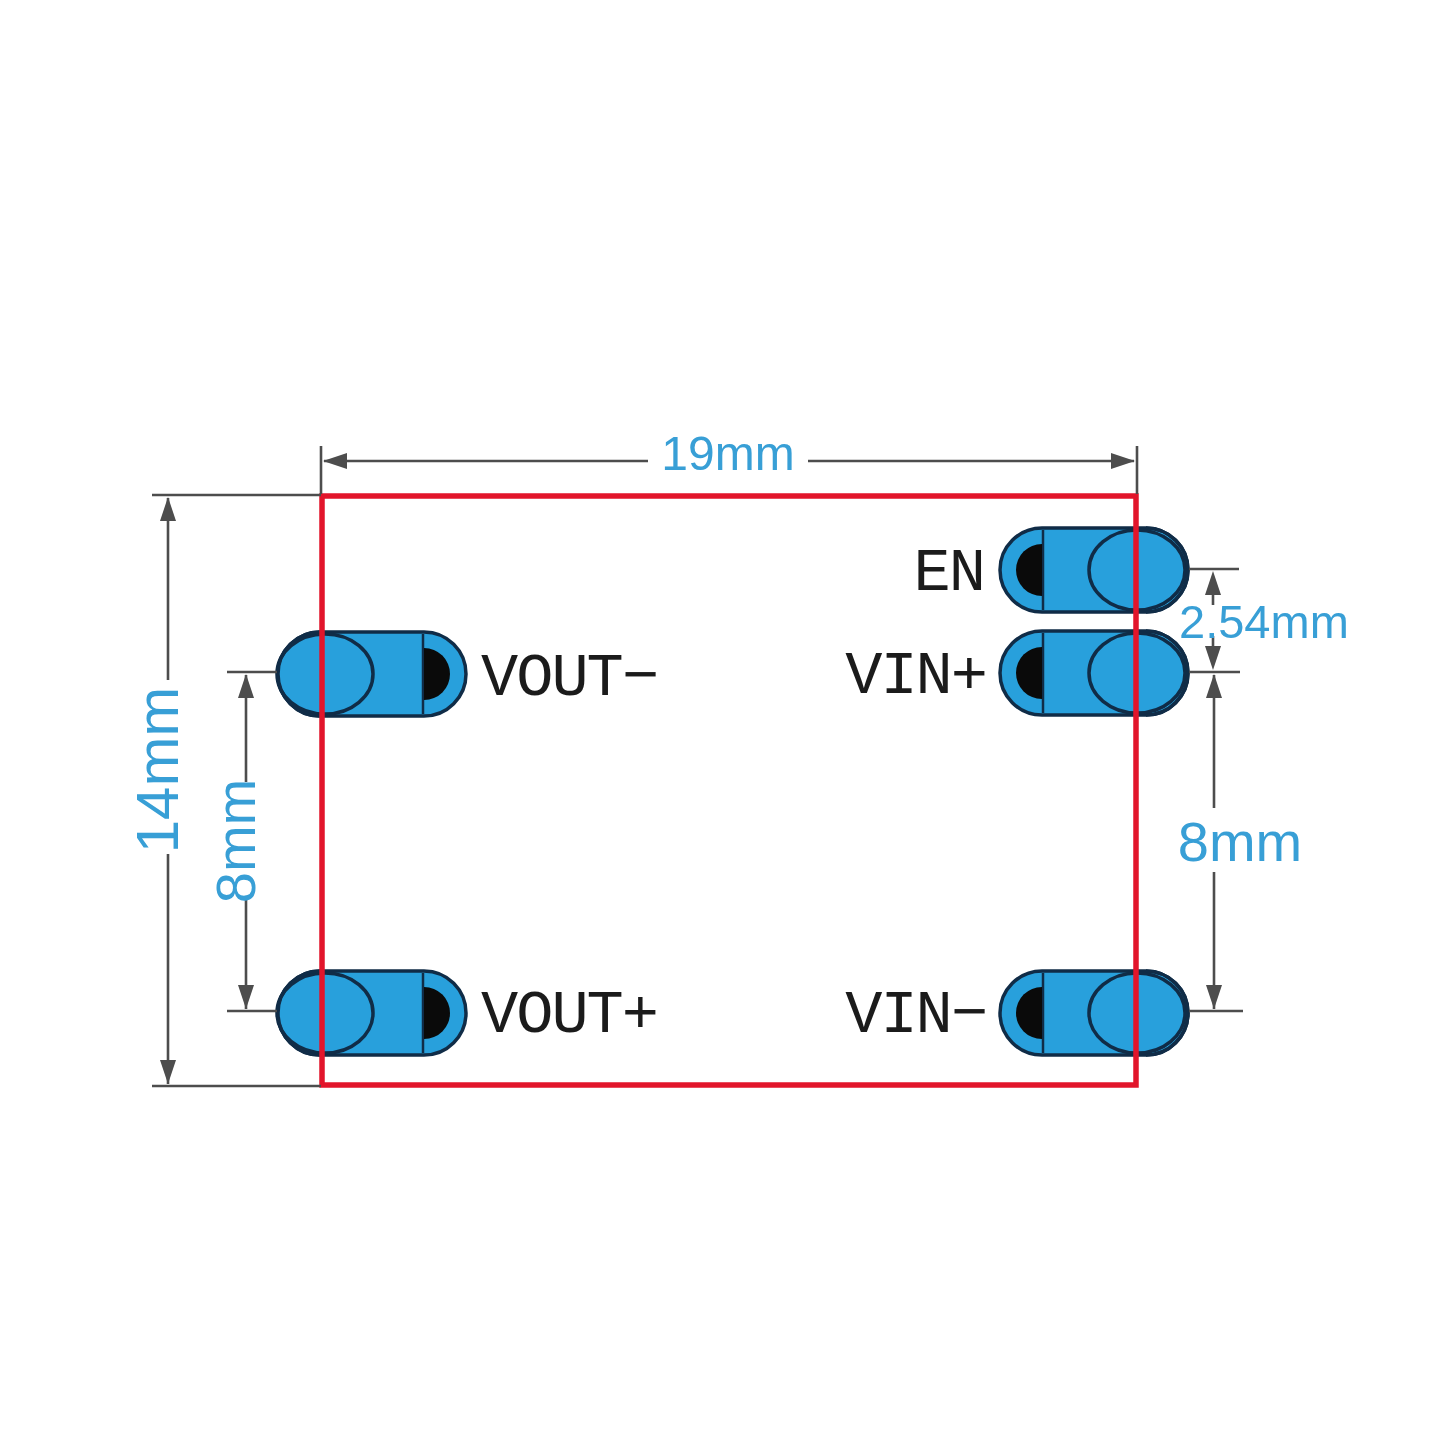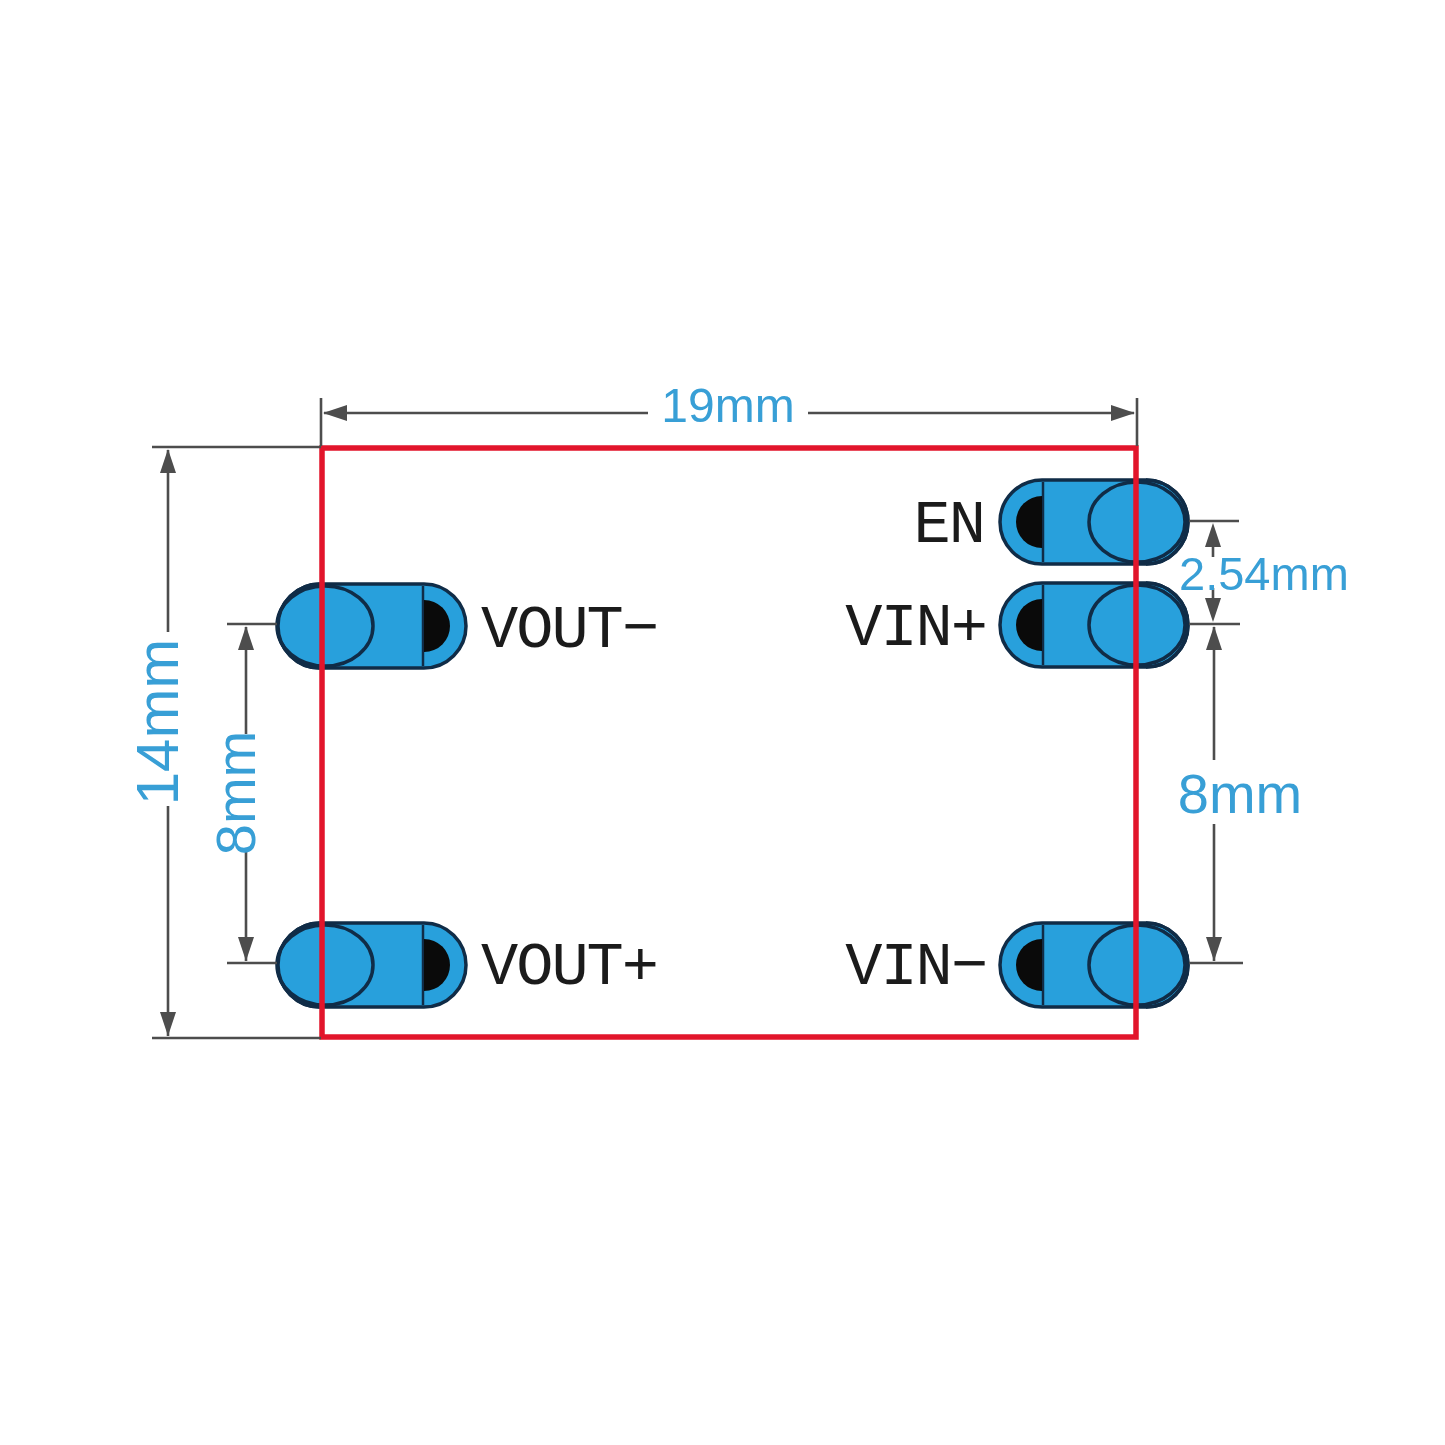--- a/index.html
+++ b/index.html
@@ -8,20 +8,21 @@
     width: 1445px;
     height: 1445px;
     background: var(--background, #ffffff);
     font-family: "Liberation Sans", sans-serif;
     overflow: hidden;
   }
   #stage {
     position: relative;
     width: 1445px;
     height: 1267px;
+    margin-top: 48px;
   }
   svg { display: block; }
 
   .pad-shape {
     fill: var(--pad-fill, #28a0dc);
     stroke: var(--pad-stroke, #102c47);
     stroke-width: 3.5;
   }
   .pad-divider {
     fill: none;

